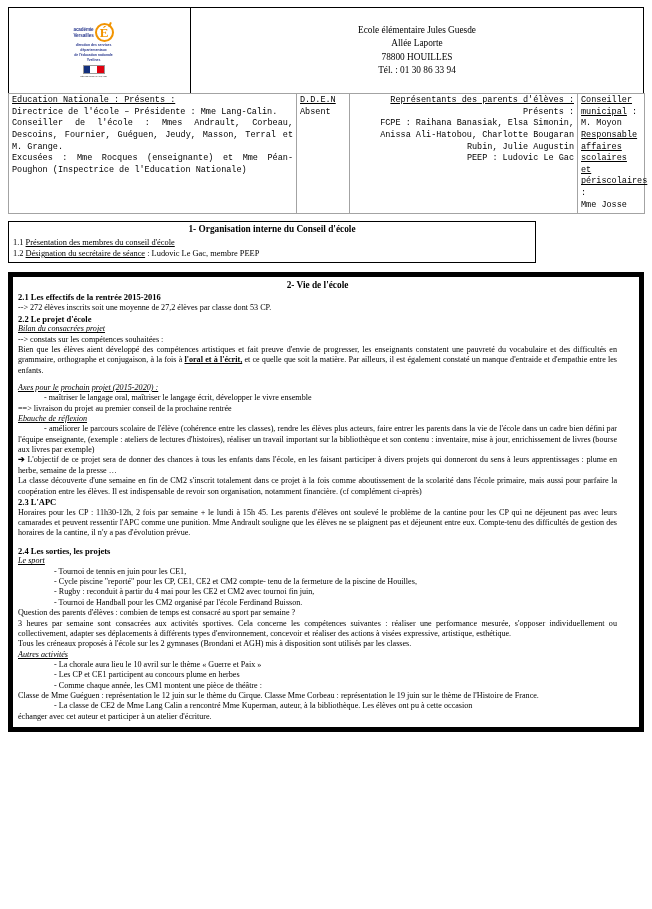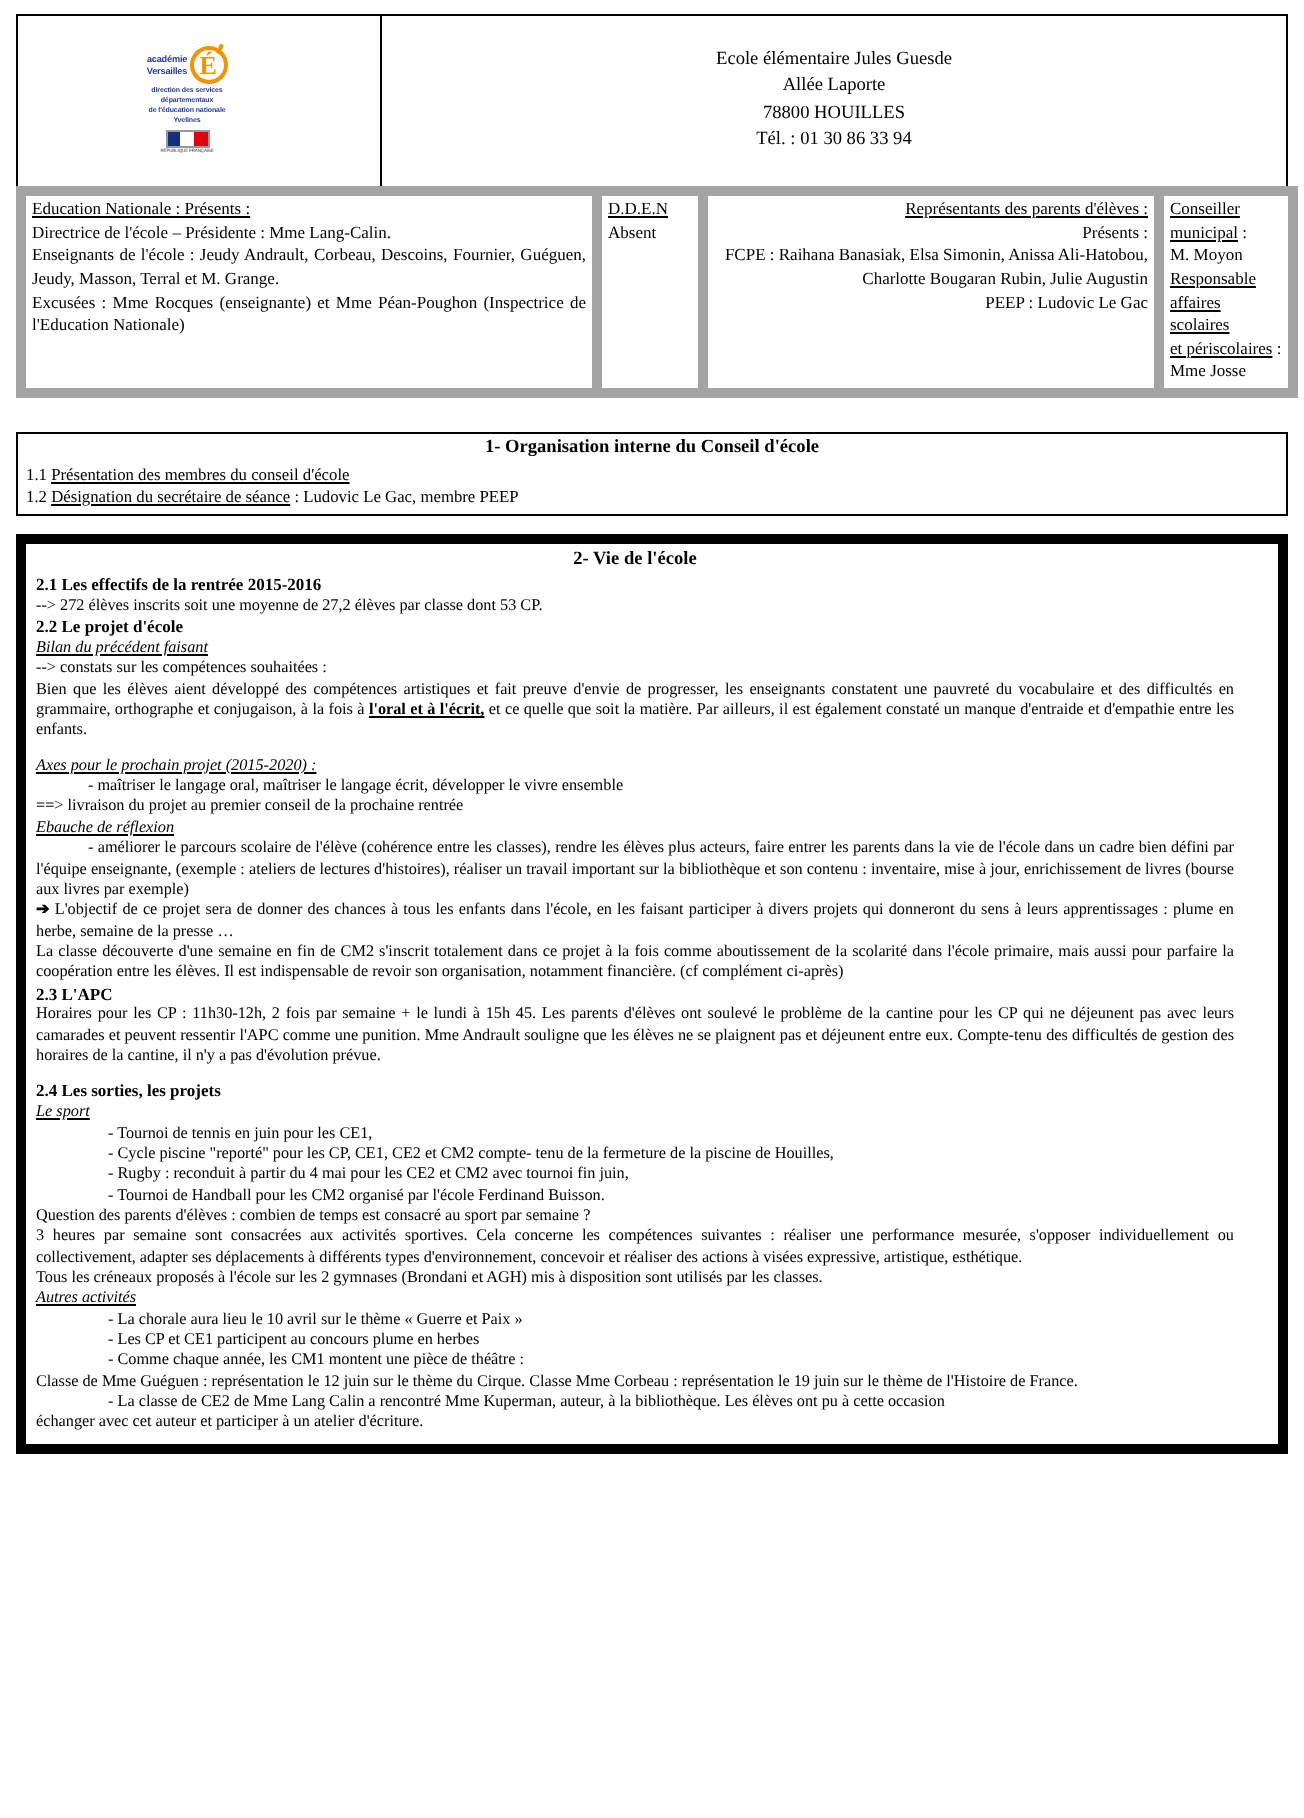--- a/index.html
+++ b/index.html
@@ -109,38 +109,39 @@
   .pv-row .pv { font-size: 9.2px; }
 
   
   table.part {
     width: 636px;
     border-collapse: collapse;
     table-layout: fixed;
     margin-top: -1px;
   }
   table.part td {
-    border: 5px solid #a3a3a3;
+    border: 1px solid #a3a3a3;
     vertical-align: top;
     padding: 1px 3px 2px 3px;
     font-size: 8.5px;
     line-height: 1.37;
+    font-family: Liberation Mono, monospace;
   }
   .c1 { width: 288px; text-align: justify; }
   .c2 { width: 53px; }
   .c3 { width: 228px; text-align: right; }
   .c4 { width: 67px; }
   .u { text-decoration: underline; }
 
   
   table.sec {
-    width: 636px;
+    width: 528px;
     border-collapse: collapse;
     table-layout: fixed;
-    margin-top: 17px;
+    margin-top: 7px;
     padding-left: 36px;
   }
   table.sec td {
     border: 1px solid #000;
     padding: 2px 4px 3px 4px;
   }
   .sec-title {
     text-align: center;
     font-weight: bold;
     font-size: 9.3px;
@@ -213,21 +214,21 @@
     </tr>
   </tbody>
     </table>
 
   <table class="part">
     <tbody>
         <tr>
       <td class="c1">
         <div><span class="u">Education Nationale : Présents :</span></div>
         <div>Directrice de l'école – Présidente : Mme Lang-Calin.</div>
-        <div>Enseignants de l'école : Jeudy Andrault, Corbeau, Descoins, Fournier, Guéguen, Jeudy, Masson, Terral et M. Grange.</div>
+        <div>Conseiller de l'école : Mmes Andrault, Corbeau, Descoins, Fournier, Guéguen, Jeudy, Masson, Terral et M. Grange.</div>
         <div>Excusées : Mme Rocques (enseignante) et Mme Péan-Poughon (Inspectrice de l'Education Nationale)</div>
       </td>
       <td class="c2">
         <div><span class="u">D.D.E.N</span></div>
         <div>Absent</div>
       </td>
       <td class="c3">
         <div><span class="u">Représentants des parents d'élèves :</span></div>
         <div>Présents :</div>
         <div>FCPE : Raihana Banasiak, Elsa Simonin, Anissa Ali-Hatobou, Charlotte Bougaran Rubin, Julie Augustin</div>
@@ -263,21 +264,21 @@
         <tr>
       <td>
         <div class="sec-title">2- Vie de l'école</div>
 
         <div class="body-txt">
 
           <p class="sub-h first">2.1 Les effectifs de la rentrée 2015-2016</p>
           <p class="nojust">--&gt; 272 élèves inscrits soit une  moyenne de 27,2 élèves par classe dont 53 CP.</p>
 
           <p class="sub-h">2.2 Le projet d'école</p>
-          <p><span class="it-u">Bilan du précédent faisant</span></p>
+          <p><span class="it-u">Bilan du consacrées projet</span></p>
           <p class="nojust">--&gt; constats sur les compétences souhaitées :</p>
           <p><span>Bien que les élèves aient développé des compétences artistiques et fait preuve d'envie de progresser, les enseignants constatent une pauvreté du vocabulaire et des difficultés en grammaire, orthographe et conjugaison, à la fois à </span><span class="bu">l'oral et à l'écrit,</span><span> et ce quelle que soit la matière. Par ailleurs, il est également constaté un manque d'entraide et d'empathie entre les enfants.</span></p>
 
           <div class="blank"></div>
           <p><span class="it-u">Axes pour le prochain projet (2015-2020) :</span></p>
           <p class="ind1 nojust">- maîtriser le langage oral, maîtriser le langage écrit, développer le vivre ensemble</p>
           <p class="nojust">==&gt; livraison du projet au premier conseil de la prochaine rentrée</p>
           <p><span class="it-u">Ebauche de réflexion</span></p>
           <p><span style="padding-left:26px"></span><span>- améliorer le parcours scolaire de l'élève (cohérence entre les classes), rendre les élèves plus acteurs, faire entrer les parents dans la vie de l'école dans un cadre bien défini par l'équipe enseignante, (exemple : ateliers de lectures d'histoires), réaliser un travail important sur la bibliothèque et son contenu : inventaire, mise à jour, enrichissement de livres (bourse aux livres par exemple)</span></p>
           <p><span class="arrow">➔</span><span> L'objectif de ce projet sera de donner des chances à tous les enfants dans l'école, en les faisant participer à divers projets qui donneront du sens à leurs apprentissages : plume en herbe, semaine de la presse …</span></p>

